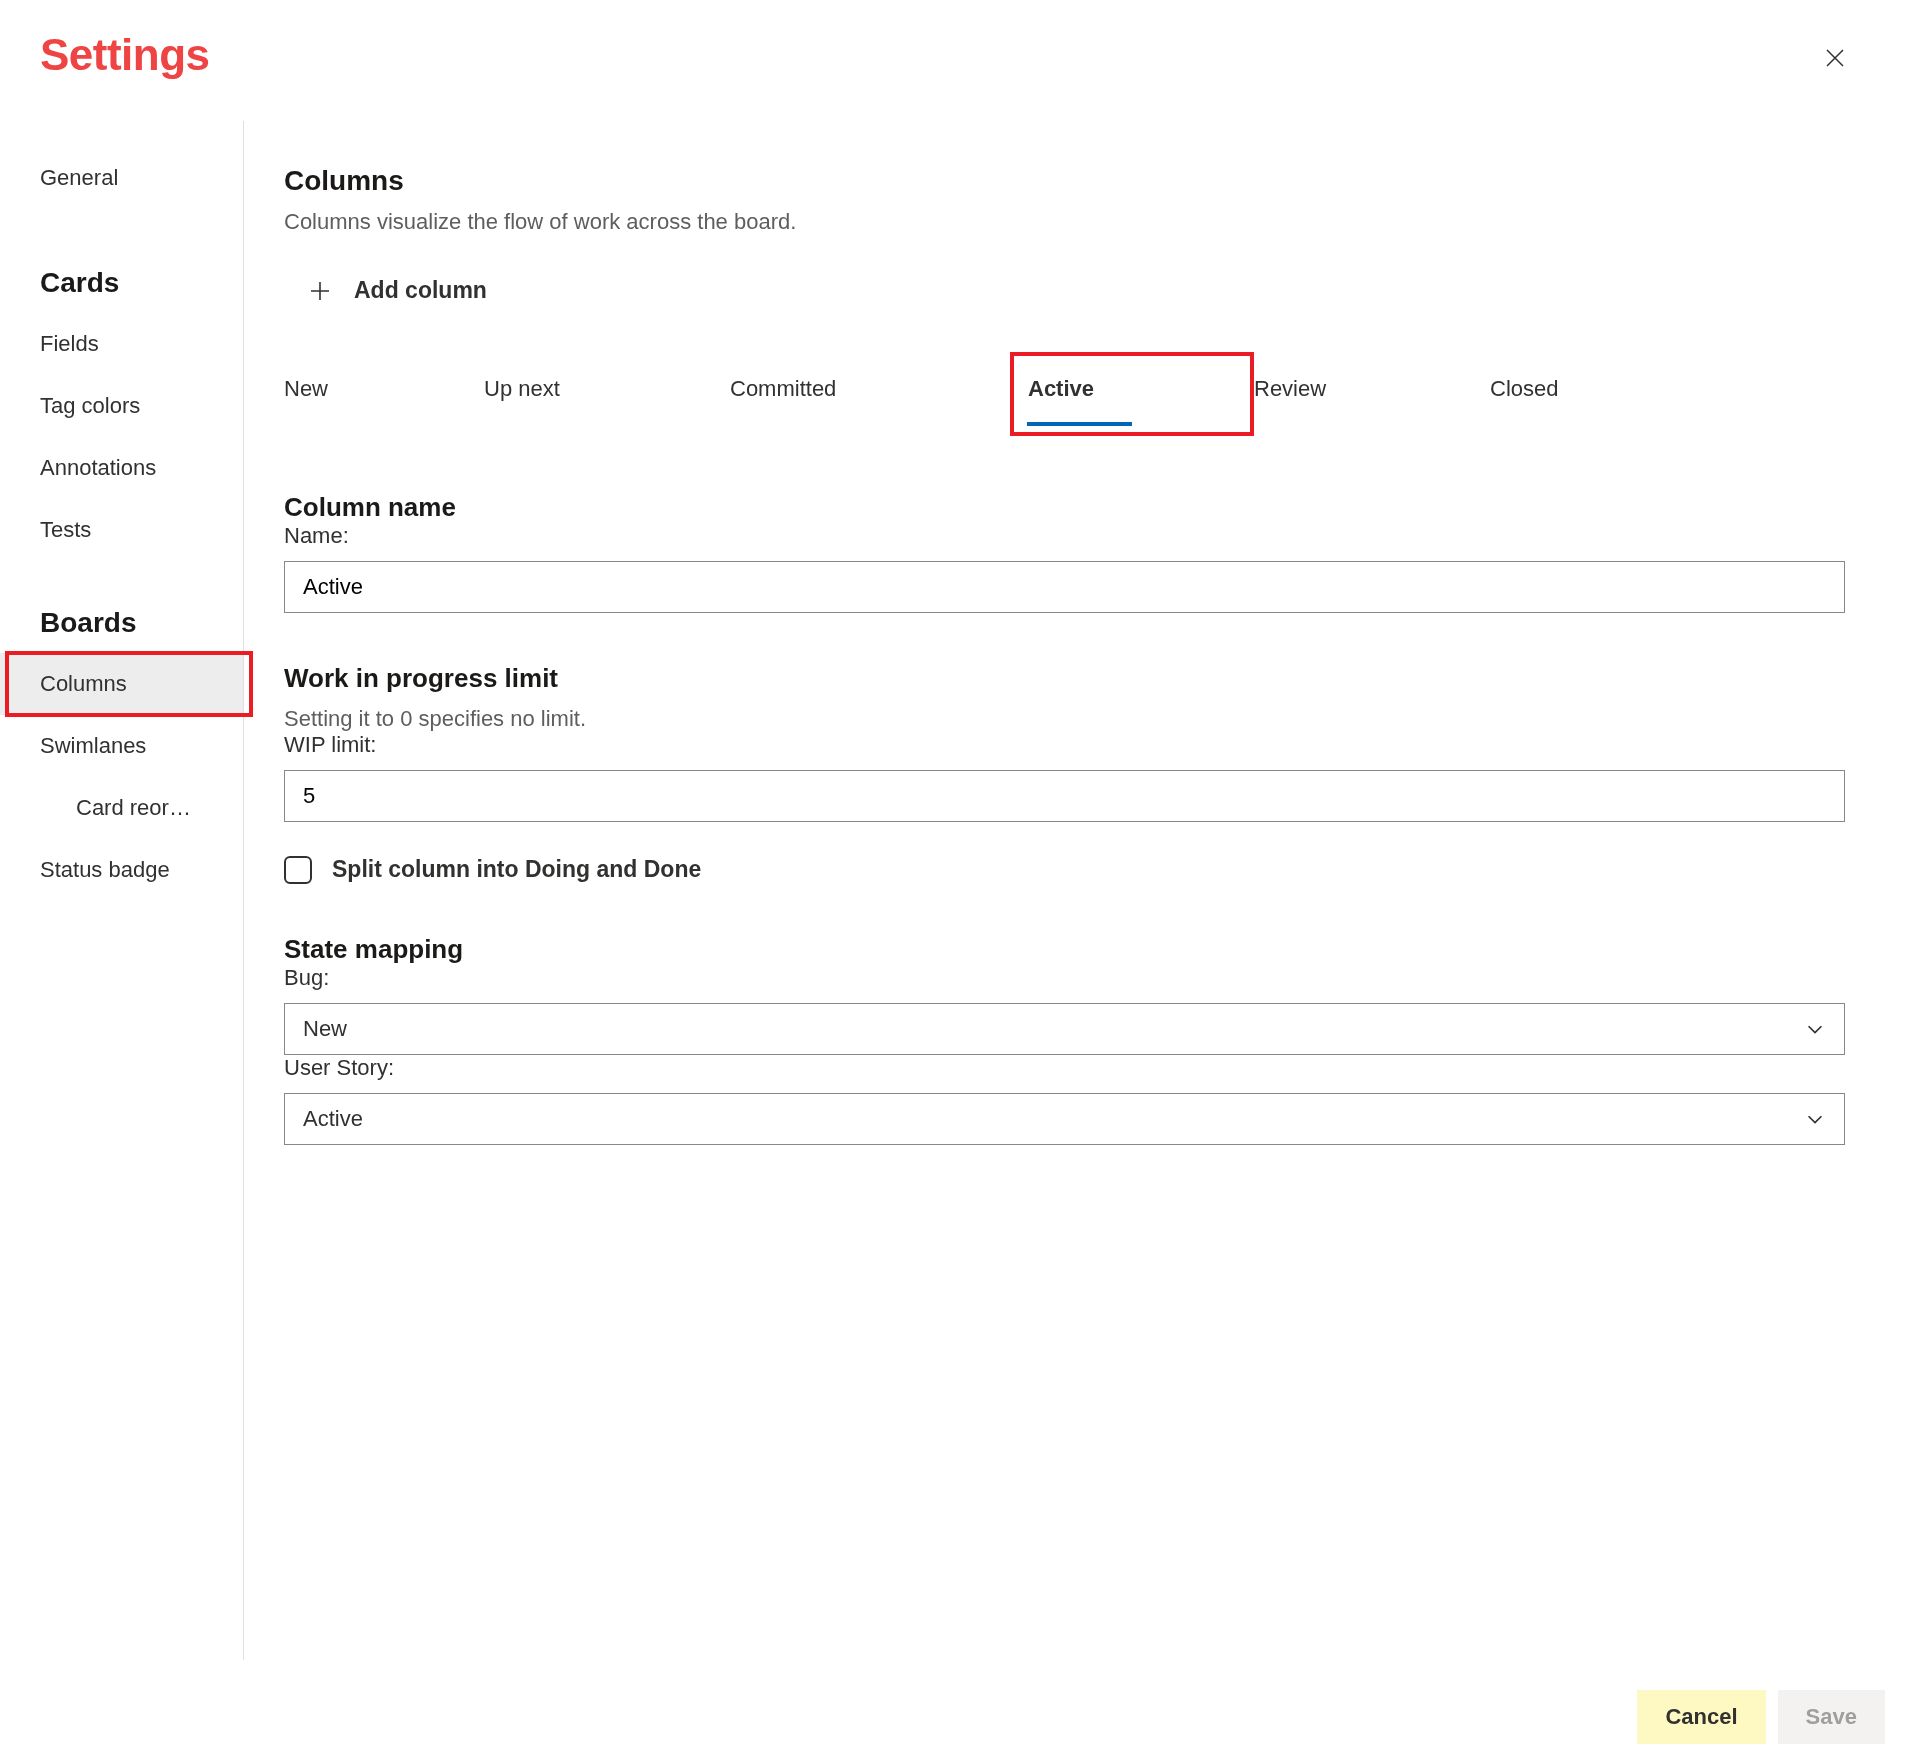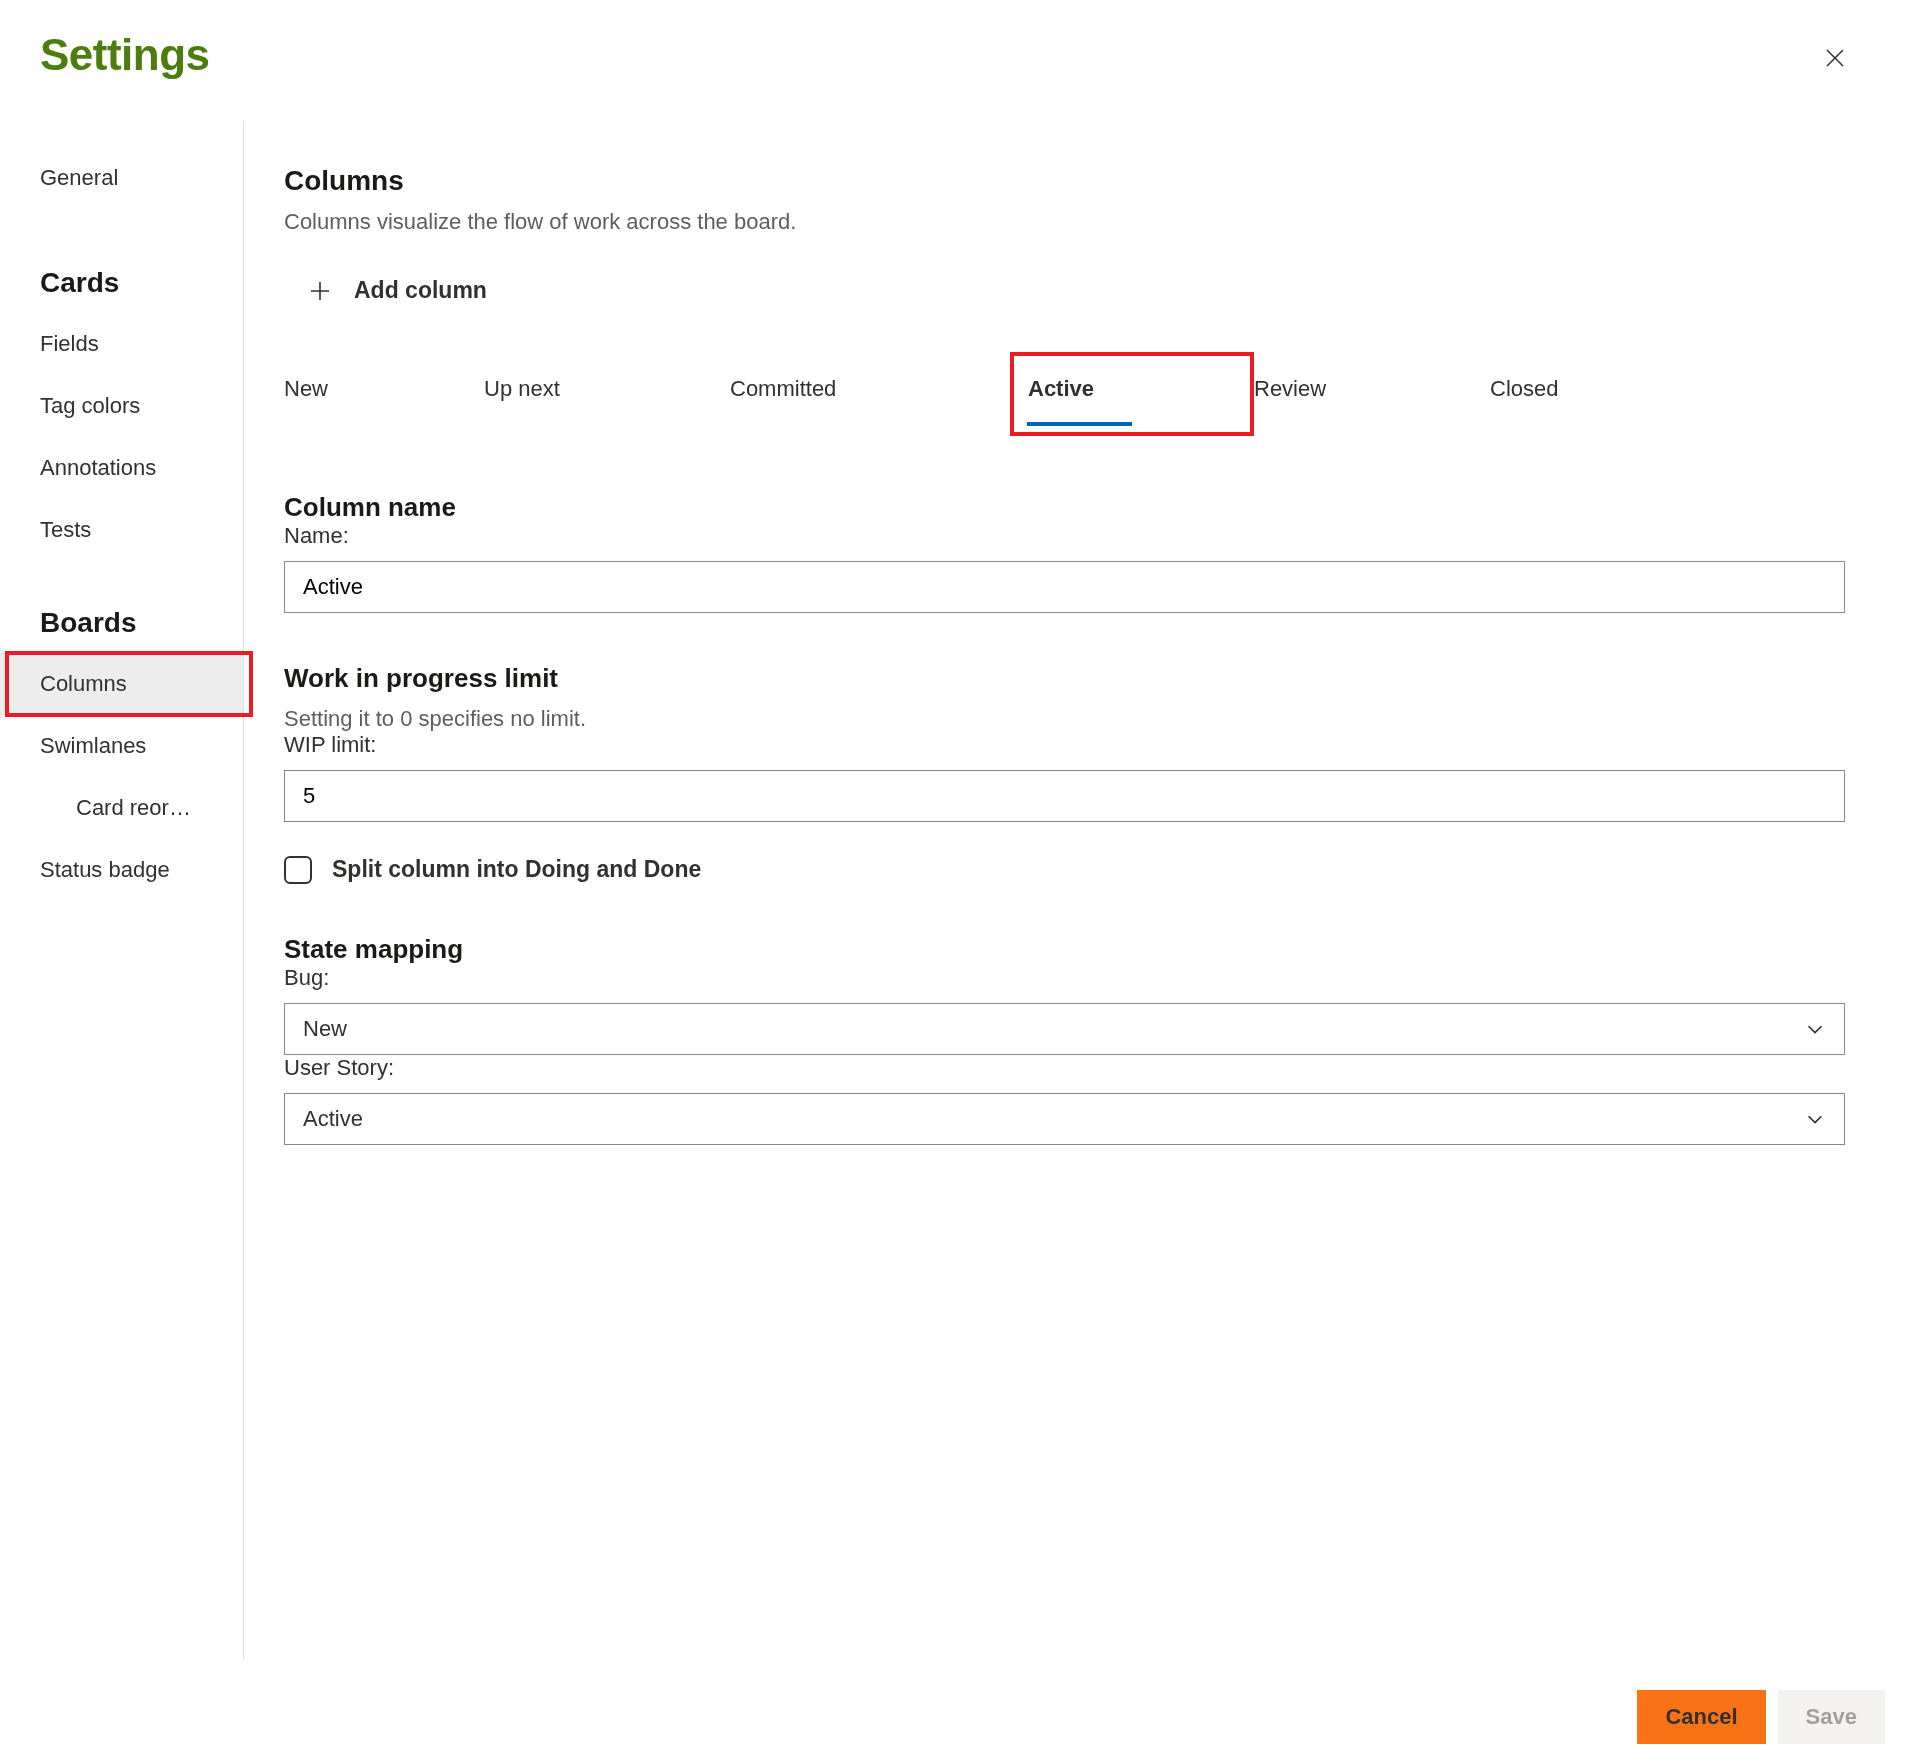--- a/index.html
+++ b/index.html
@@ -21,21 +21,21 @@
     }
     .header {
       display: flex;
       align-items: flex-start;
       justify-content: space-between;
       padding: 30px 50px 40px 40px;
     }
     .title {
       font-size: 44px;
       font-weight: 600;
-      color: #4d7c0f;
+      color: #ef4444;
       letter-spacing: -0.5px;
     }
     .close-btn {
       background: none;
       border: none;
       cursor: pointer;
       padding: 8px;
       margin-top: 8px;
     }
     .close-btn svg {
@@ -256,21 +256,21 @@
       justify-content: flex-end;
       gap: 12px;
       padding: 30px 20px 20px;
     }
     .btn {
       font-size: 22px;
       font-family: inherit;
       padding: 14px 28px;
       border: none;
       cursor: pointer;
-      background: #f97316;
+      background: #fef9c3;
       color: #323130;
       font-weight: 600;
     }
     .btn.save {
       background: #f3f2f1;
       color: #a19f9d;
     }
   </style>
 </head>
 <body>

